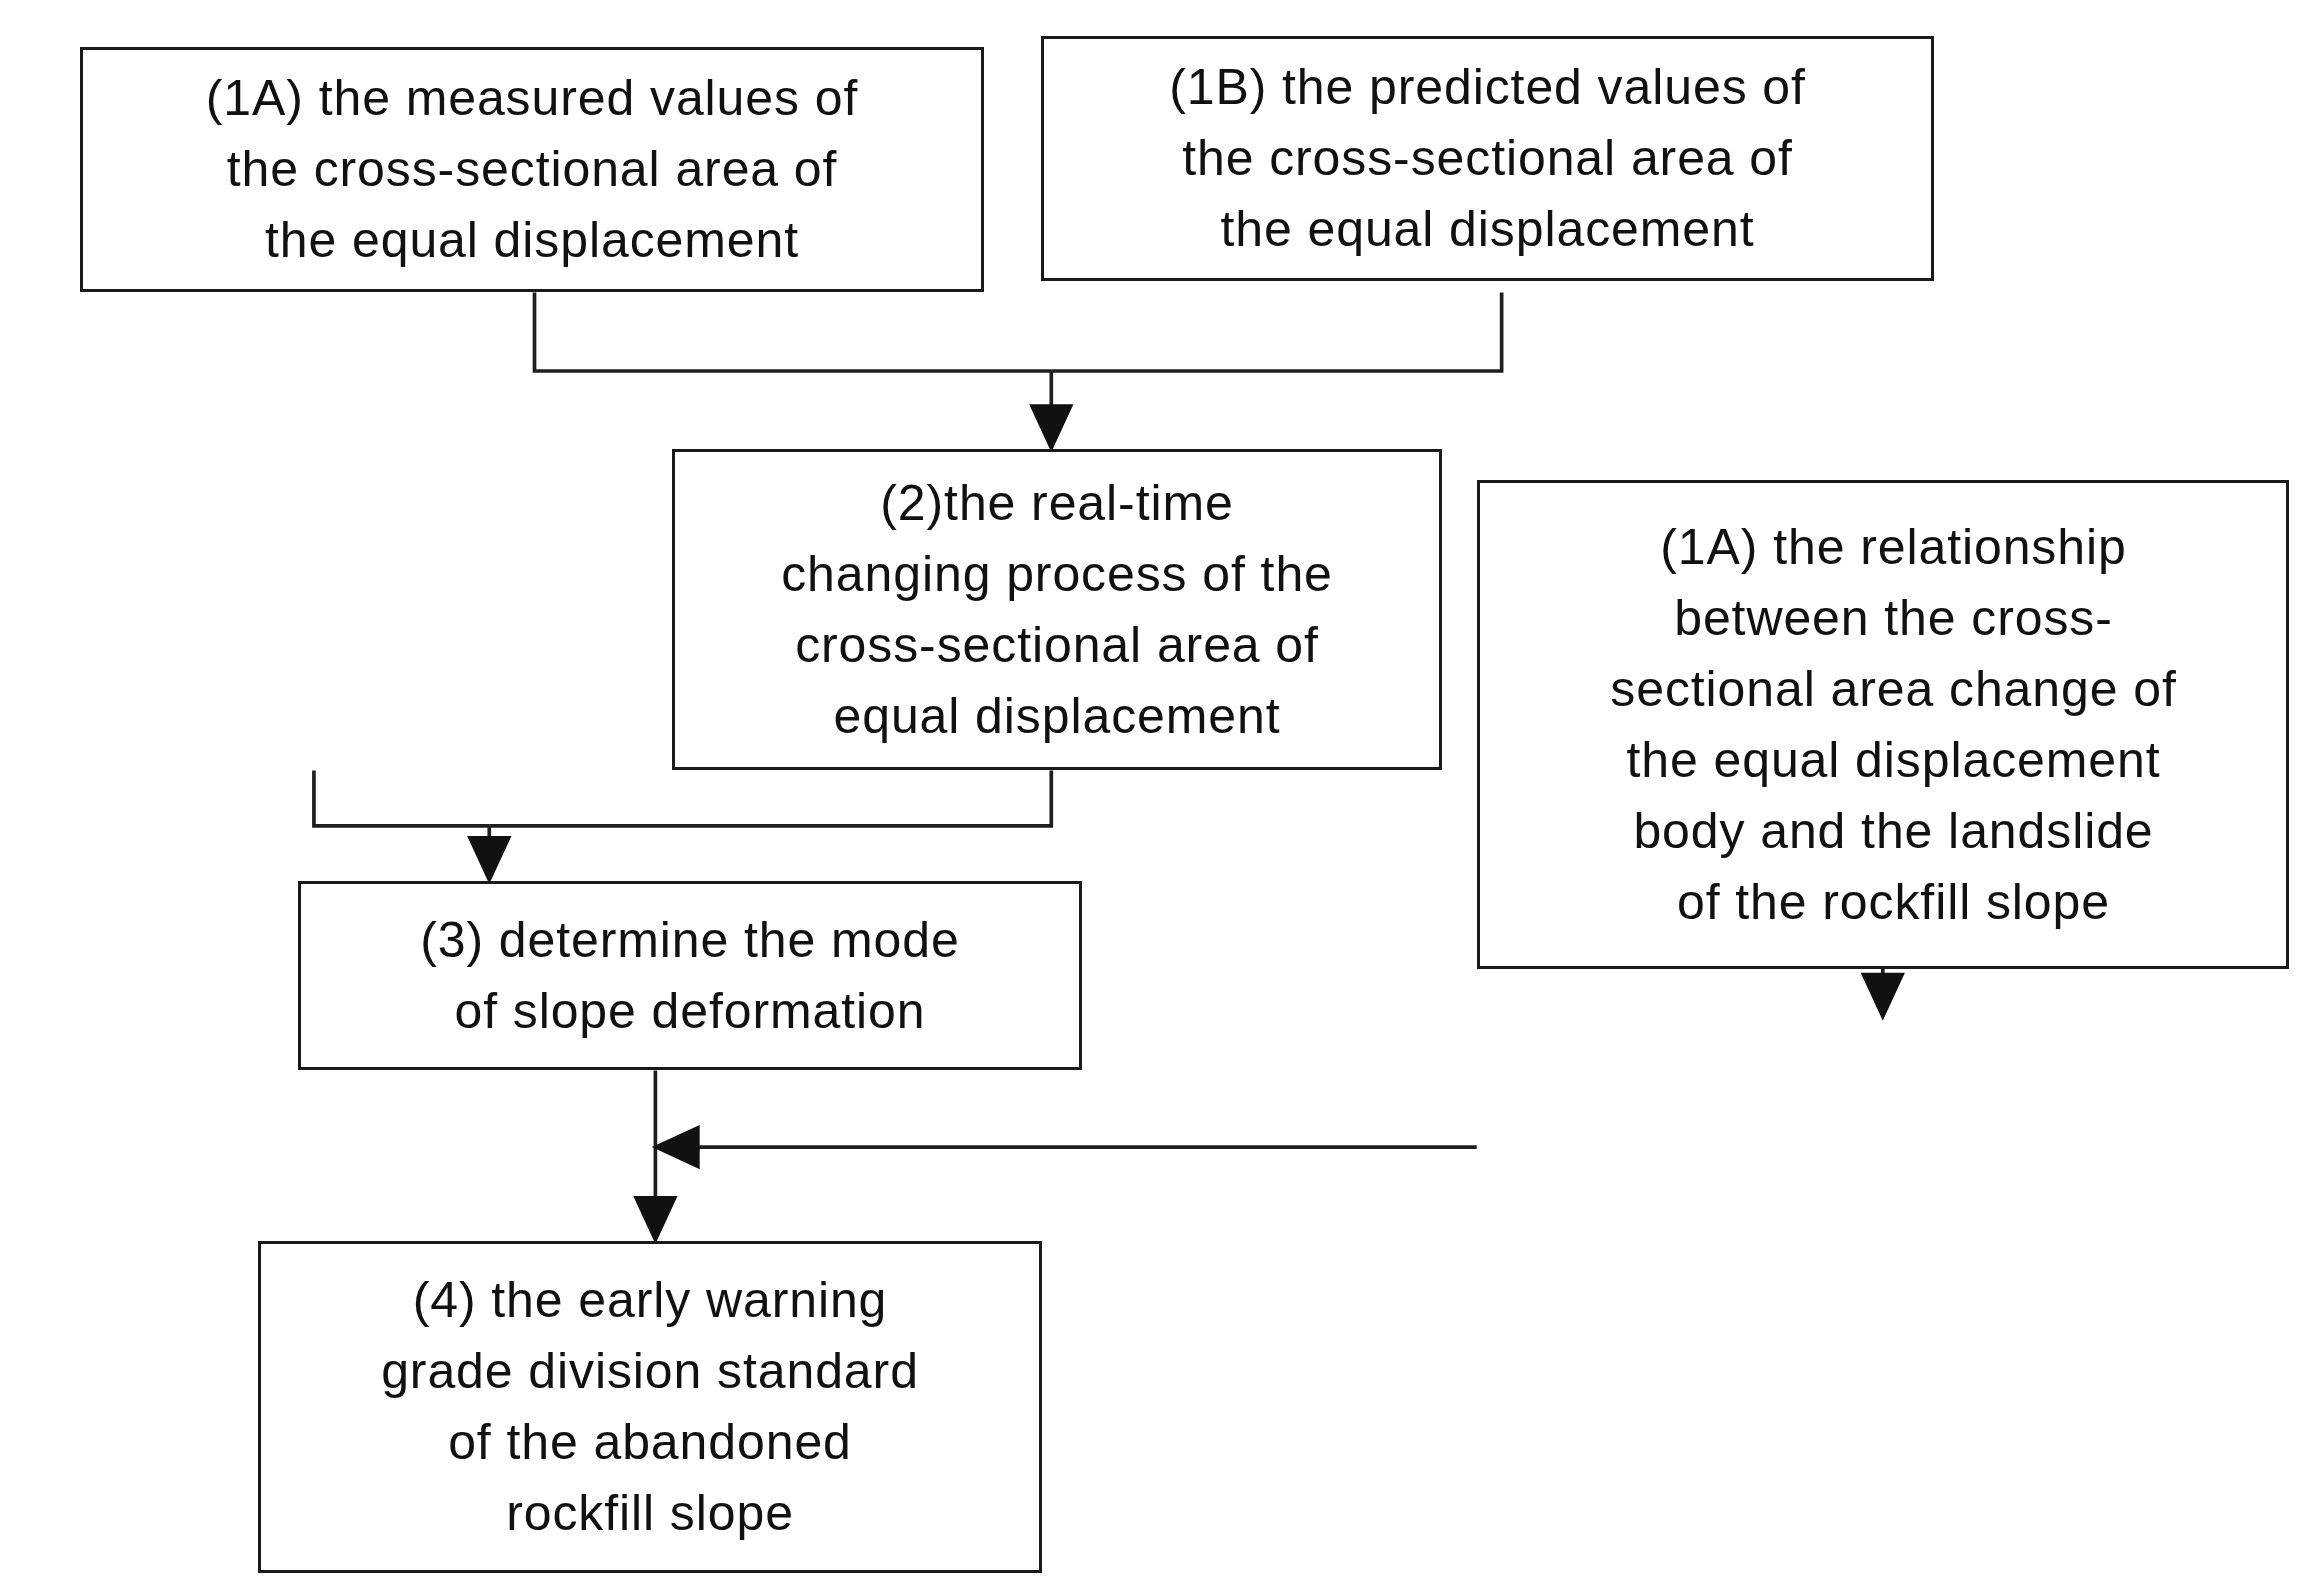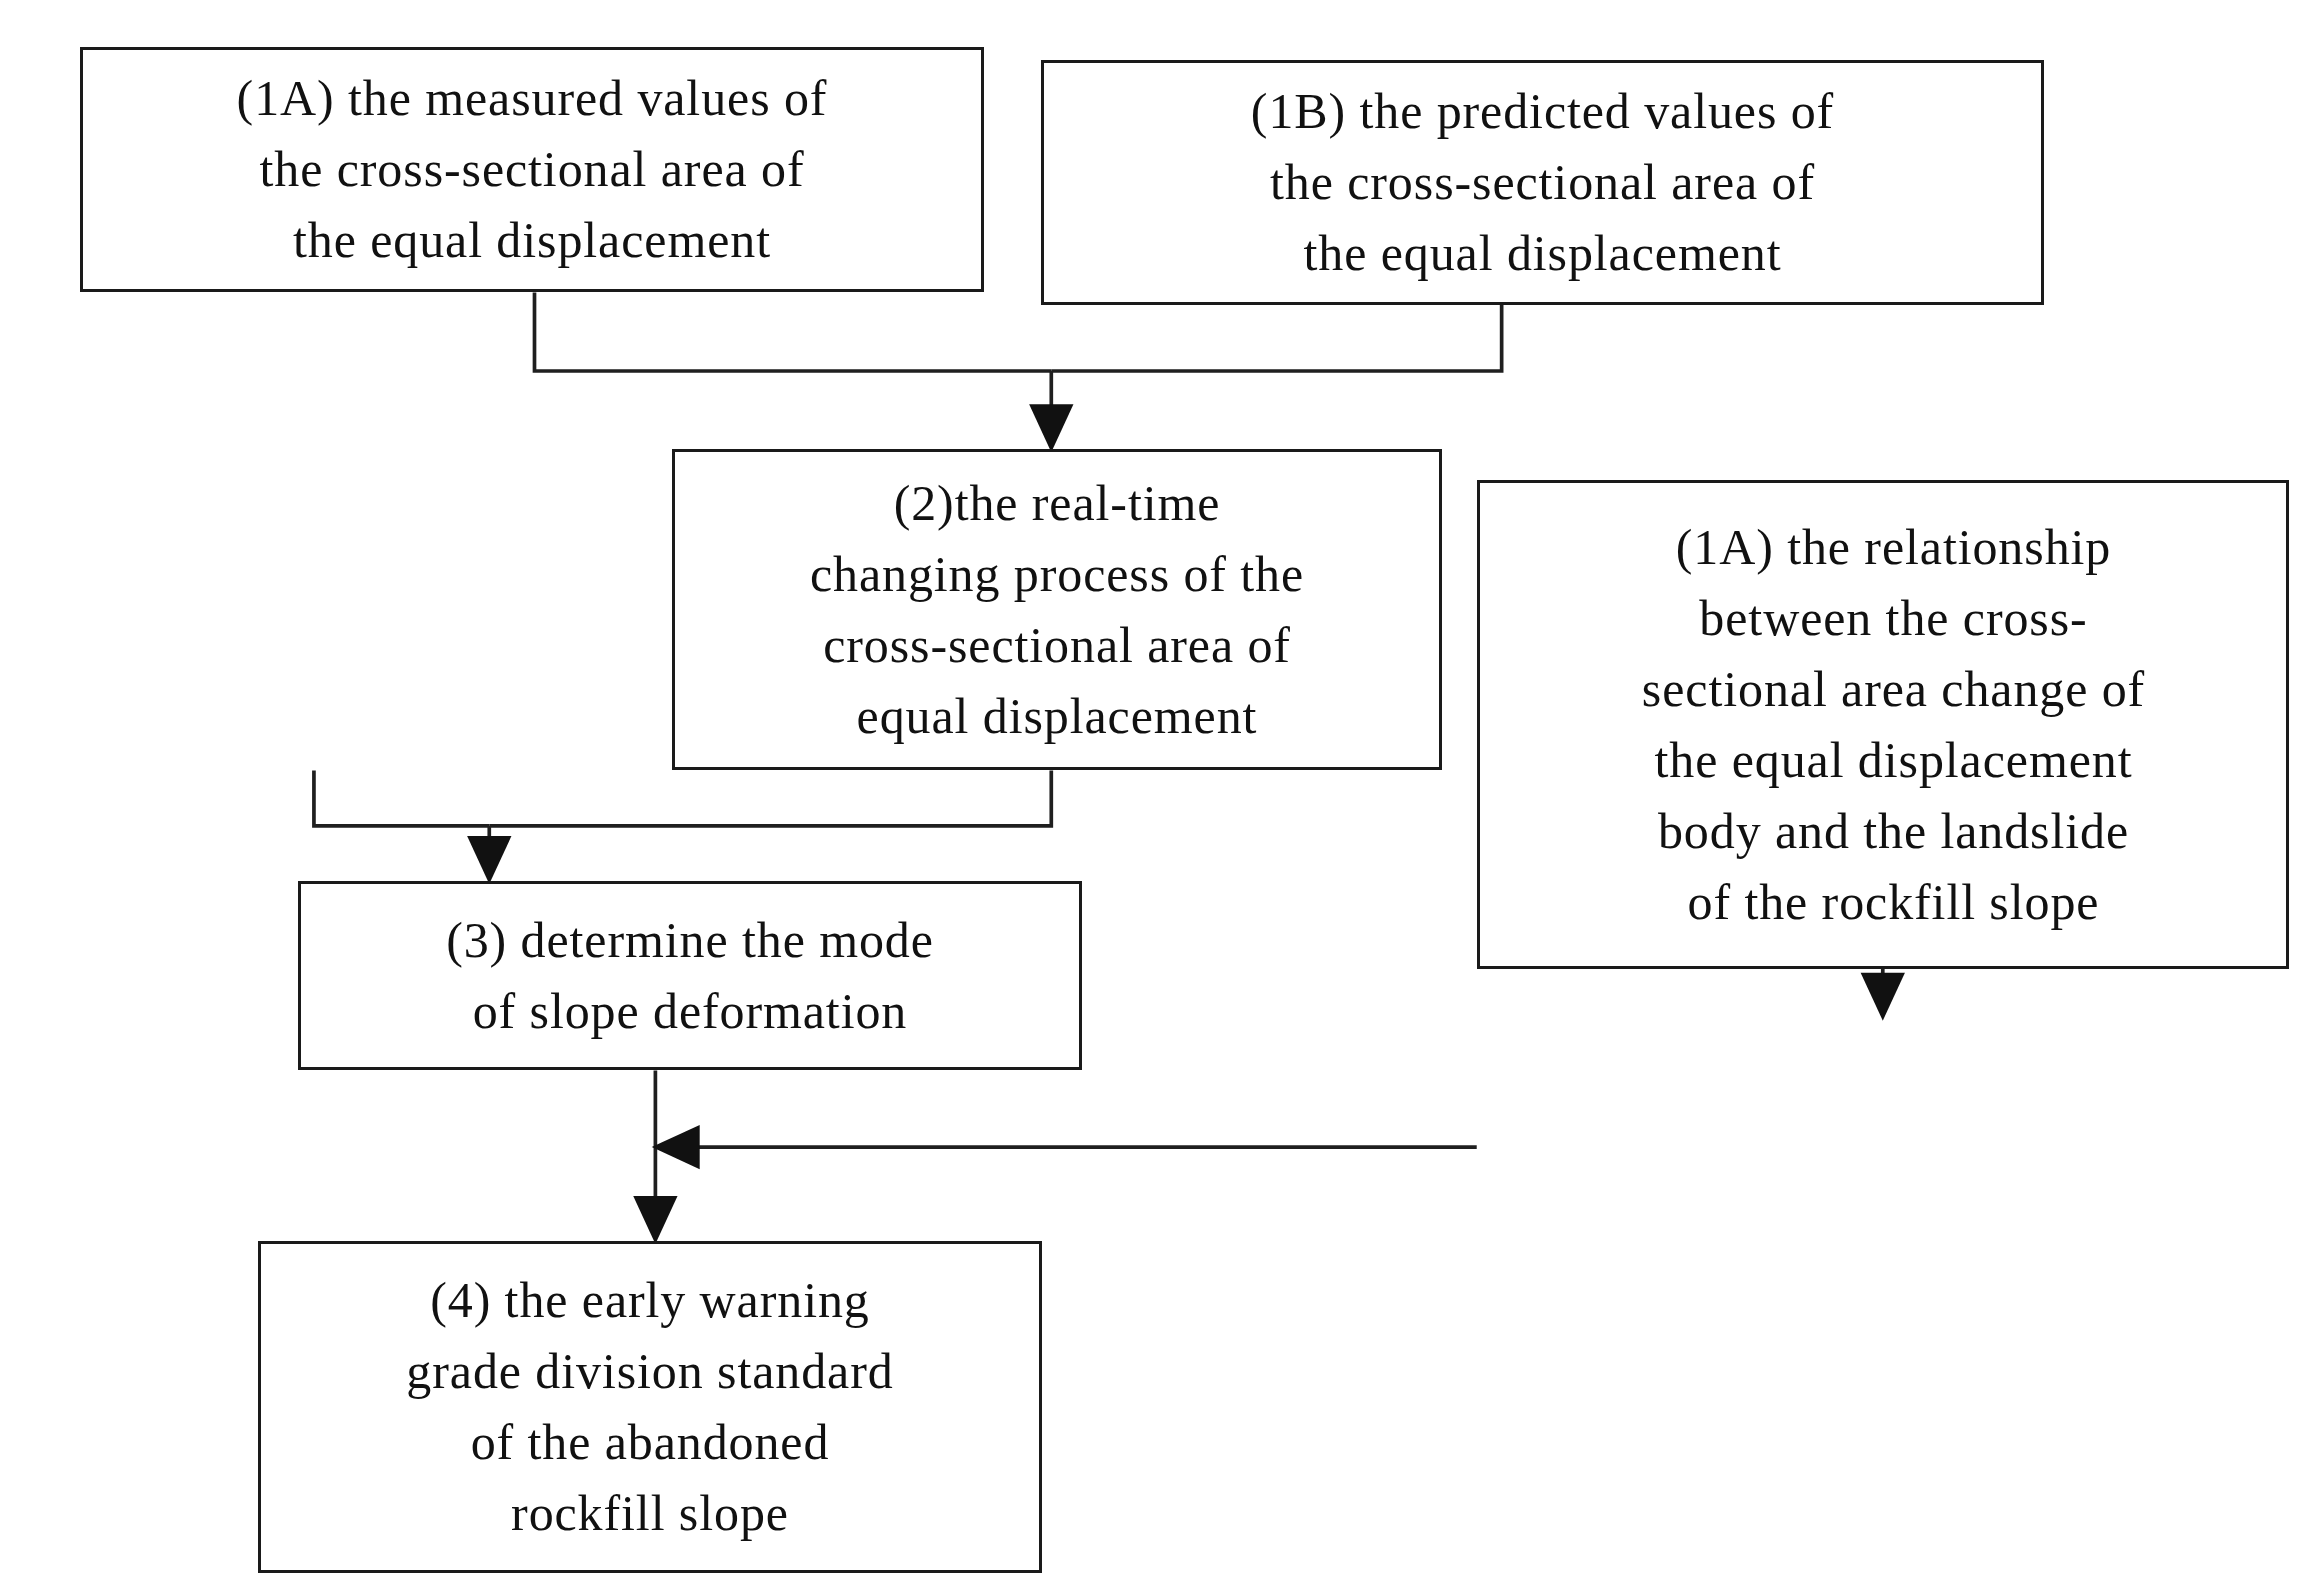--- a/index.html
+++ b/index.html
@@ -7,21 +7,21 @@
     margin: 0;
     padding: 0;
     background: #ffffff;
   }
   #canvas {
     position: relative;
     width: 2301px;
     height: 1591px;
     background: #ffffff;
     overflow: hidden;
-    font-family: Liberation Serif, serif;
+    font-family: Liberation Sans, sans-serif;
   }
   .node {
     position: absolute;
     box-sizing: border-box;
     border: 3.7px solid #1a1a1a;
     background: #ffffff;
     display: flex;
     align-items: center;
     justify-content: center;
     text-align: center;
@@ -77,21 +77,21 @@
     <line x1="1600" y1="1243" x2="736" y2="1243"></line>
     <polygon points="706,1243 758,1219 758,1267"></polygon>
   </svg>
 
   <div class="node" style="left:80px; top:47px; width:904px; height:245px;">
     <span>(1A) the measured values of
 the cross-sectional area of
 the equal displacement</span>
   </div>
 
-  <div class="node" style="left:1041px; top:60px; width:1003px; height:245px;">
+  <div class="node" style="left:1041px; top:36px; width:893px; height:245px;">
     <span>(1B) the predicted values of
 the cross-sectional area of
 the equal displacement</span>
   </div>
 
 
   <div class="node" style="left:672px; top:449px; width:770px; height:321px;">
     <span>(2)the real-time
 changing process of the
 cross-sectional area of

